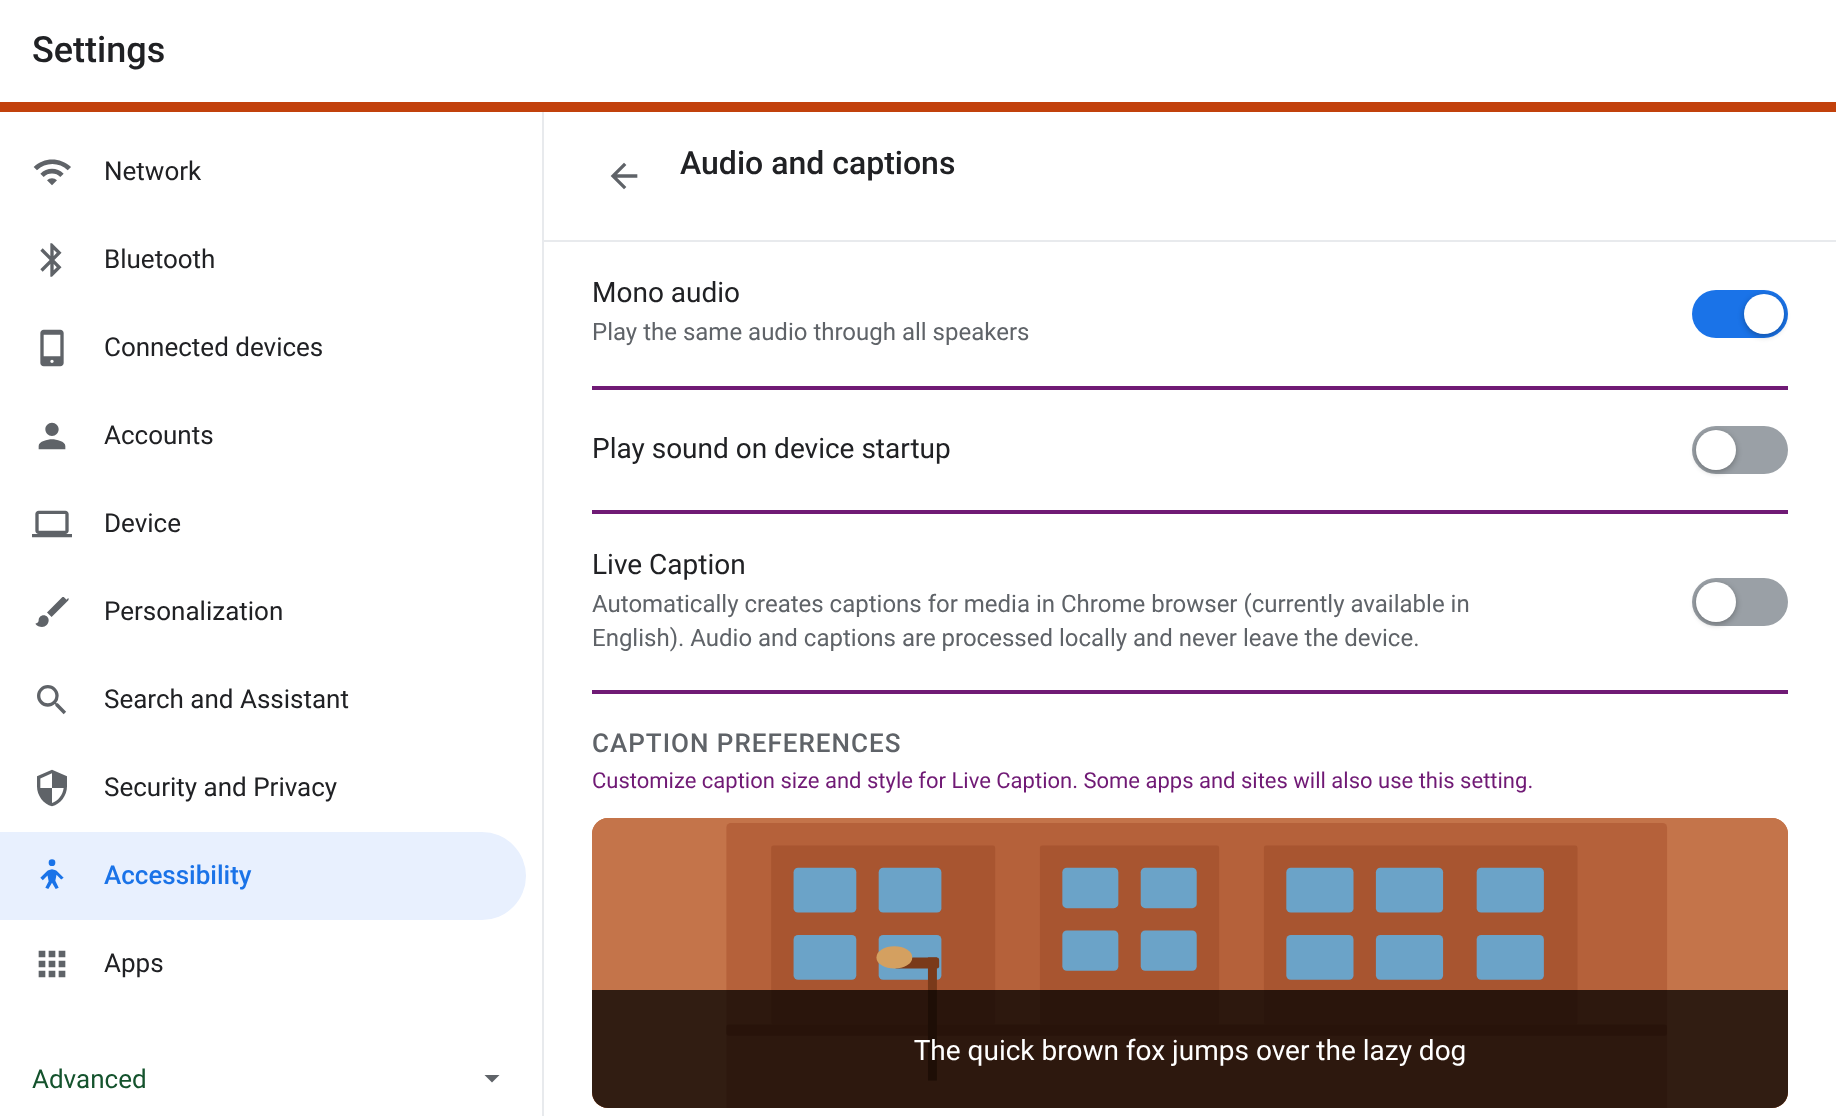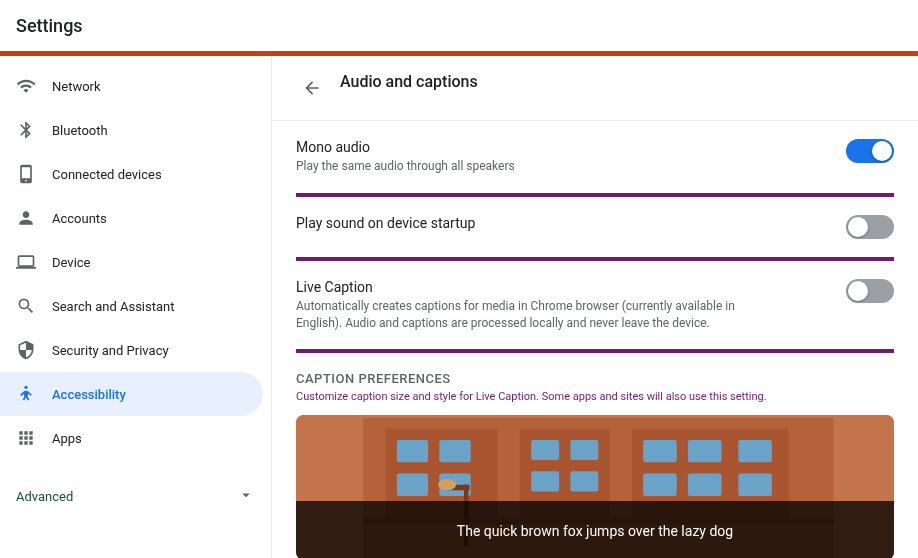--- a/index.html
+++ b/index.html
@@ -144,23 +144,24 @@
       font-weight: 500;
       color: #202124;
     }
 
     
     .settings-body {
       padding: 0 24px;
     }
     .setting-row {
       display: flex;
+      align-items: center;
       justify-content: space-between;
       padding: 18px 0;
-      border-bottom: 4px solid #701a75;
+      border-bottom: 2px solid #701a75;
     }
     .setting-row:last-child { border-bottom: none; }
     .setting-text { flex: 1; }
     .setting-name {
       font-size: 14px;
       color: #202124;
       font-weight: 400;
     }
     .setting-desc {
       font-size: 12px;
@@ -295,20 +296,28 @@
 
     <div class="sidebar-item">
       <span class="sidebar-icon">
         <svg width="20" height="20" viewBox="0 0 24 24" fill="currentColor">
           <path d="M20 18c1.1 0 2-.9 2-2V6c0-1.1-.9-2-2-2H4c-1.1 0-2 .9-2 2v10c0 1.1.9 2 2 2H0v2h24v-2h-4zM4 6h16v10H4V6z"></path>
         </svg>
       </span>
       <span class="sidebar-label">Device</span>
     </div>
 
+    <div class="sidebar-item">
+      <span class="sidebar-icon">
+        <svg width="20" height="20" viewBox="0 0 24 24" fill="currentColor">
+          <path d="M7 14c-1.66 0-3 1.34-3 3 0 1.31-1.16 2-2 2 .92 1.22 2.49 2 4 2 2.21 0 4-1.79 4-4 0-1.66-1.34-3-3-3zm13.71-9.37-1.34-1.34c-.39-.39-1.02-.39-1.41 0L9 12.25 11.75 15l9.96-9.96c.39-.39.39-1.02 0-1.41z"></path>
+        </svg>
+      </span>
+      <span class="sidebar-label">Personalization</span>
+    </div>
 
     <div class="sidebar-item">
       <span class="sidebar-icon">
         <svg width="20" height="20" viewBox="0 0 24 24" fill="currentColor">
           <path d="M15.5 14h-.79l-.28-.27A6.471 6.471 0 0 0 16 9.5 6.5 6.5 0 1 0 9.5 16c1.61 0 3.09-.59 4.23-1.57l.27.28v.79l5 4.99L20.49 19l-4.99-5zm-6 0C7.01 14 5 11.99 5 9.5S7.01 5 9.5 5 14 7.01 14 9.5 11.99 14 9.5 14z"></path>
         </svg>
       </span>
       <span class="sidebar-label">Search and Assistant</span>
     </div>
 

